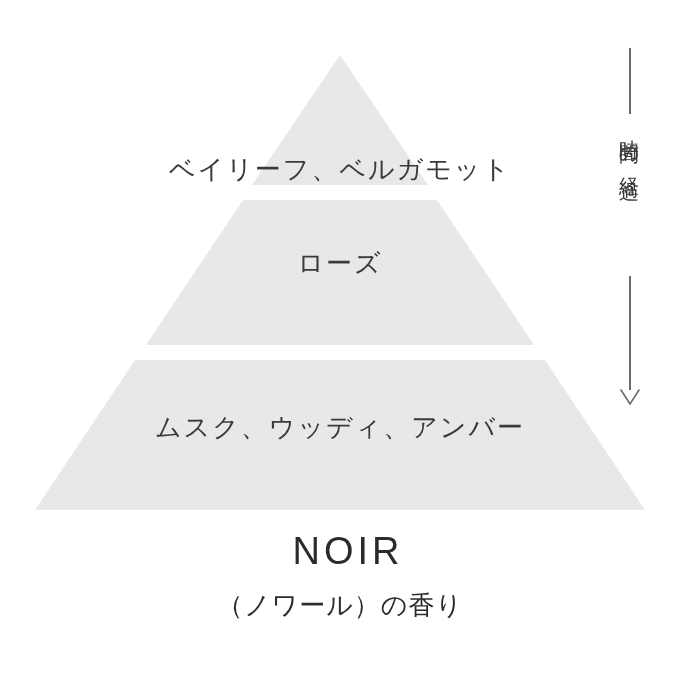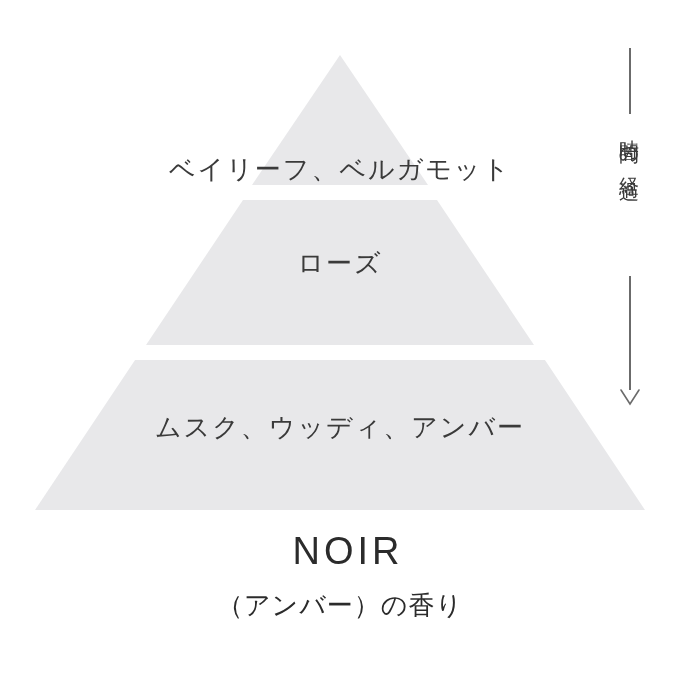--- a/index.html
+++ b/index.html
@@ -113,15 +113,15 @@
   <div class="tier-label label-bottom">ムスク、ウッディ、アンバー</div>
 
   <div class="time-line time-line-upper"></div>
   <div class="time-label">時間の経過</div>
   <div class="time-line time-line-lower"></div>
   <svg class="arrowhead" width="22" height="18" viewBox="0 0 22 18">
     <path d="M2 2 L11 16 L20 2" stroke="#6b6b6b" stroke-width="1.6" fill="none" stroke-linecap="round"></path>
   </svg>
 
   <div class="product-name">NOIR</div>
-  <div class="product-subtitle">（アンバー）の香り</div>
+  <div class="product-subtitle">（ノワール）の香り</div>
 
 </div>
 
 </body></html>

